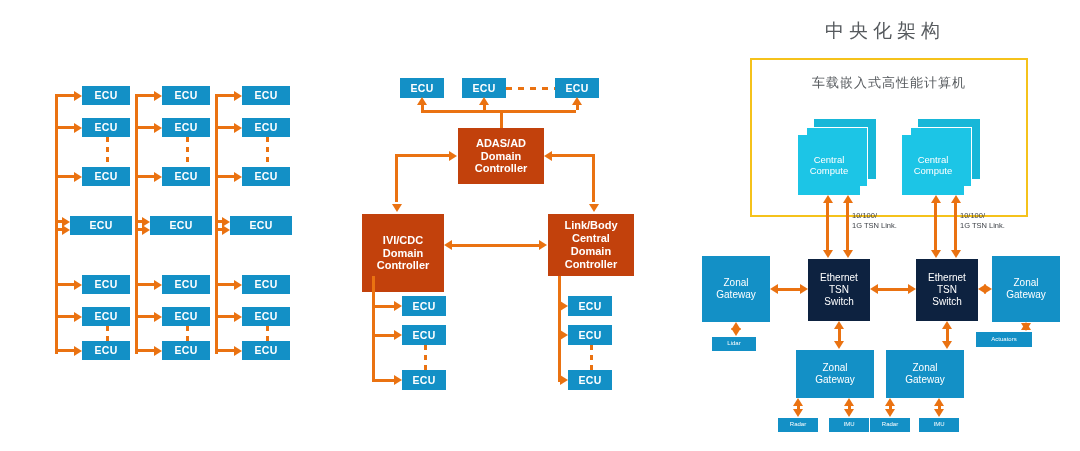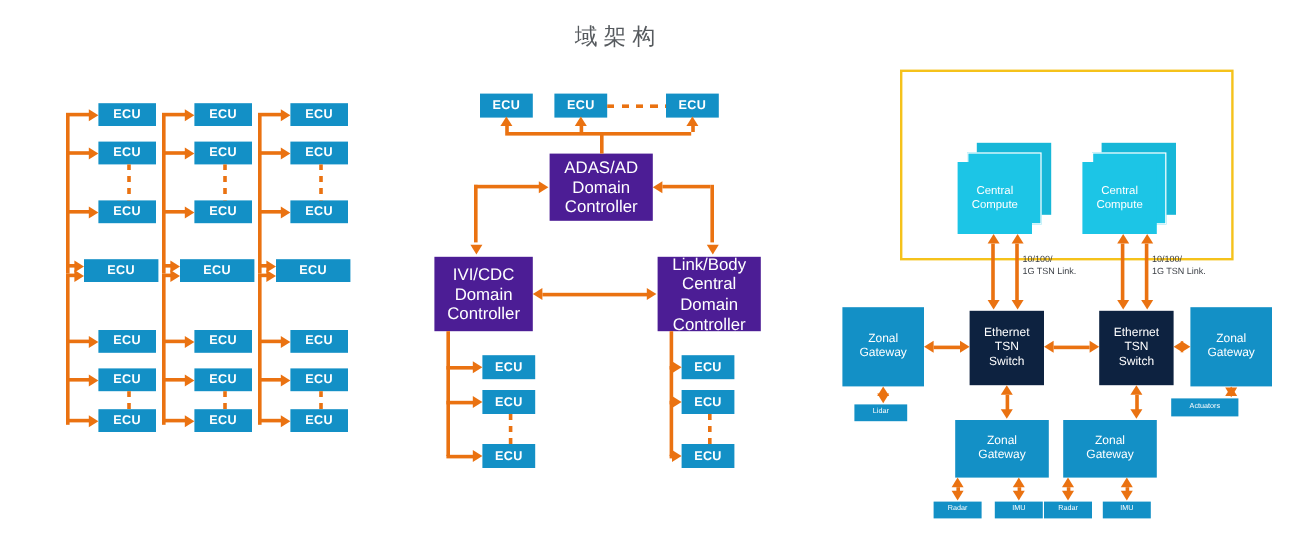--- a/index.html
+++ b/index.html
@@ -17,21 +17,21 @@
     font-family:"DejaVu Sans","Liberation Sans",sans-serif;
   }
 
   
   .box{
     position:absolute;box-sizing:border-box;
     display:flex;align-items:center;justify-content:center;
     text-align:center;color:#ffffff;line-height:1.18;
   }
   .ecu{background:#1390c6;font-size:10.5px;font-weight:600;letter-spacing:.3px;}
-  .dc{background:#4c1d95;font-size:14px;font-weight:400;}
+  .dc{background:#c2410c;font-size:11px;font-weight:700;}
   .cc{background:#1cc5e6;font-size:9.5px;}
   .ccghost{background:#1cc5e6;}
   .ccghost2{background:#17b7d8;}
   .zonal{background:#1390c6;font-size:10px;}
   .sensor{background:#1390c6;font-size:6px;}
   .switch{background:#0d2240;font-size:10px;}
 
   
   .ln{position:absolute;background:#ea7211;}
   .hl{height:3px;}
@@ -229,21 +229,20 @@
           </div>
         </div>
         <div class="ln hl" style="left:215px;top:349px;width:20px;"></div>
         <div class="ar ar-r" style="left:234px;top:345.5px;"></div>
         <div class="dash-v" style="left:266px;top:137px;height:30px;"></div>
         <div class="dash-v" style="left:266px;top:326px;height:15px;"></div>
       </div>
   </div>
 
   <div class="panel" style="left:340px;width:350px;">
-    <div class="ptitle">域架构</div>
     <div id="domain-canvas" style="position:absolute;left:0;top:0;width:350px;height:451px;">
         <div class="box ecu" style="left:60px;top:78px;width:44px;height:20px;">
           <div>
             <div>ECU</div>
           </div>
         </div>
         <div class="box ecu" style="left:122px;top:78px;width:44px;height:20px;">
           <div>
             <div>ECU</div>
           </div>
@@ -262,21 +261,21 @@
           </div>
         </div>
         <div class="ln vl" style="left:159.5px;top:110px;height:18px;"></div>
         <div class="ln hl" style="left:80.5px;top:110px;width:155px;"></div>
         <div class="ln vl" style="left:80.5px;top:104px;height:6px;"></div>
         <div class="ar ar-u" style="left:77px;top:97px;"></div>
         <div class="ln vl" style="left:142.5px;top:104px;height:6px;"></div>
         <div class="ar ar-u" style="left:139px;top:97px;"></div>
         <div class="ln vl" style="left:235.5px;top:104px;height:6px;"></div>
         <div class="ar ar-u" style="left:232px;top:97px;"></div>
-        <div class="box dc" style="left:22px;top:214px;width:82px;height:62px;">
+        <div class="box dc" style="left:22px;top:214px;width:82px;height:78px;">
           <div>
             <div>IVI/CDC</div>
             <div>Domain</div>
             <div>Controller</div>
           </div>
         </div>
         <div class="box dc" style="left:208px;top:214px;width:86px;height:62px;">
           <div>
             <div>Link/Body</div>
             <div>Central</div>
@@ -338,22 +337,24 @@
             <div>ECU</div>
           </div>
         </div>
         <div class="ln hl" style="left:218px;top:378.5px;width:3px;"></div>
         <div class="ar ar-r" style="left:220px;top:375px;"></div>
         <div class="dash-v" style="left:250px;top:345px;height:25px;"></div>
       </div>
   </div>
 
   <div class="panel" style="left:690px;width:390px;">
+    <div class="ptitle">中央化架构</div>
     <div id="central-canvas" style="position:absolute;left:0;top:0;width:390px;height:451px;">
         <div class="hpcbox" style="left:60px;top:58px;width:278px;height:159px;"></div>
+        <div class="hpclabel" style="left:60px;top:74px;width:278px;">车载嵌入式高性能计算机</div>
         <div class="ccghost2" style="position:absolute;left:124px;top:119px;width:62px;height:60px;"></div>
         <div class="ccghost" style="position:absolute;left:116px;top:127px;width:62px;height:60px;border:1.5px solid #fff;box-sizing:border-box;"></div>
         <div class="box cc" style="left:108px;top:135px;width:62px;height:60px;">
           <div>
             <div>Central</div>
             <div>Compute</div>
           </div>
         </div>
         <div class="ccghost2" style="position:absolute;left:228px;top:119px;width:62px;height:60px;"></div>
         <div class="ccghost" style="position:absolute;left:220px;top:127px;width:62px;height:60px;border:1.5px solid #fff;box-sizing:border-box;"></div>

